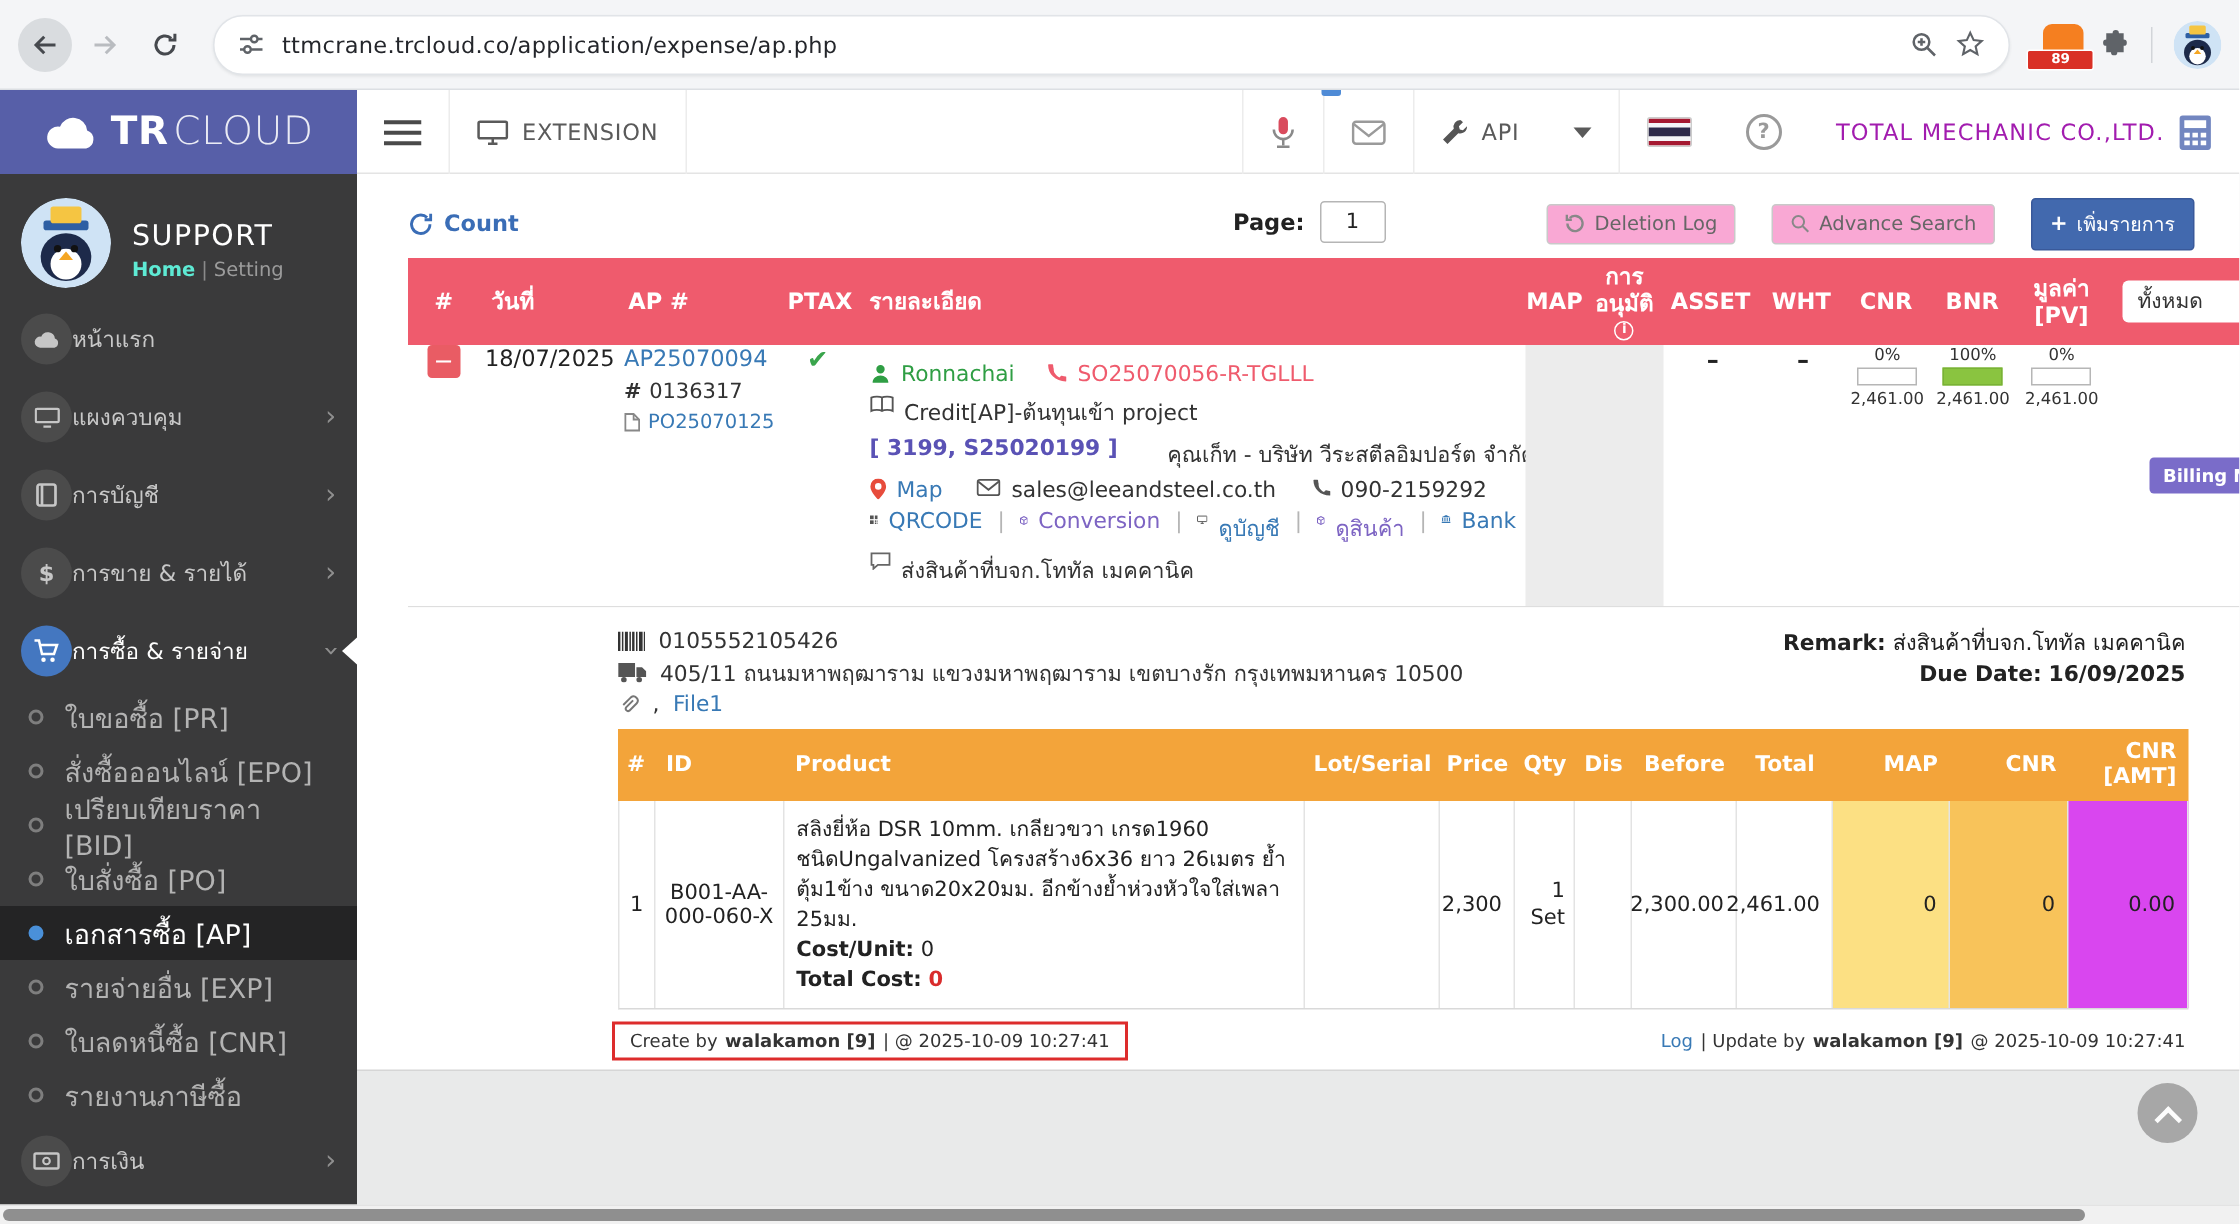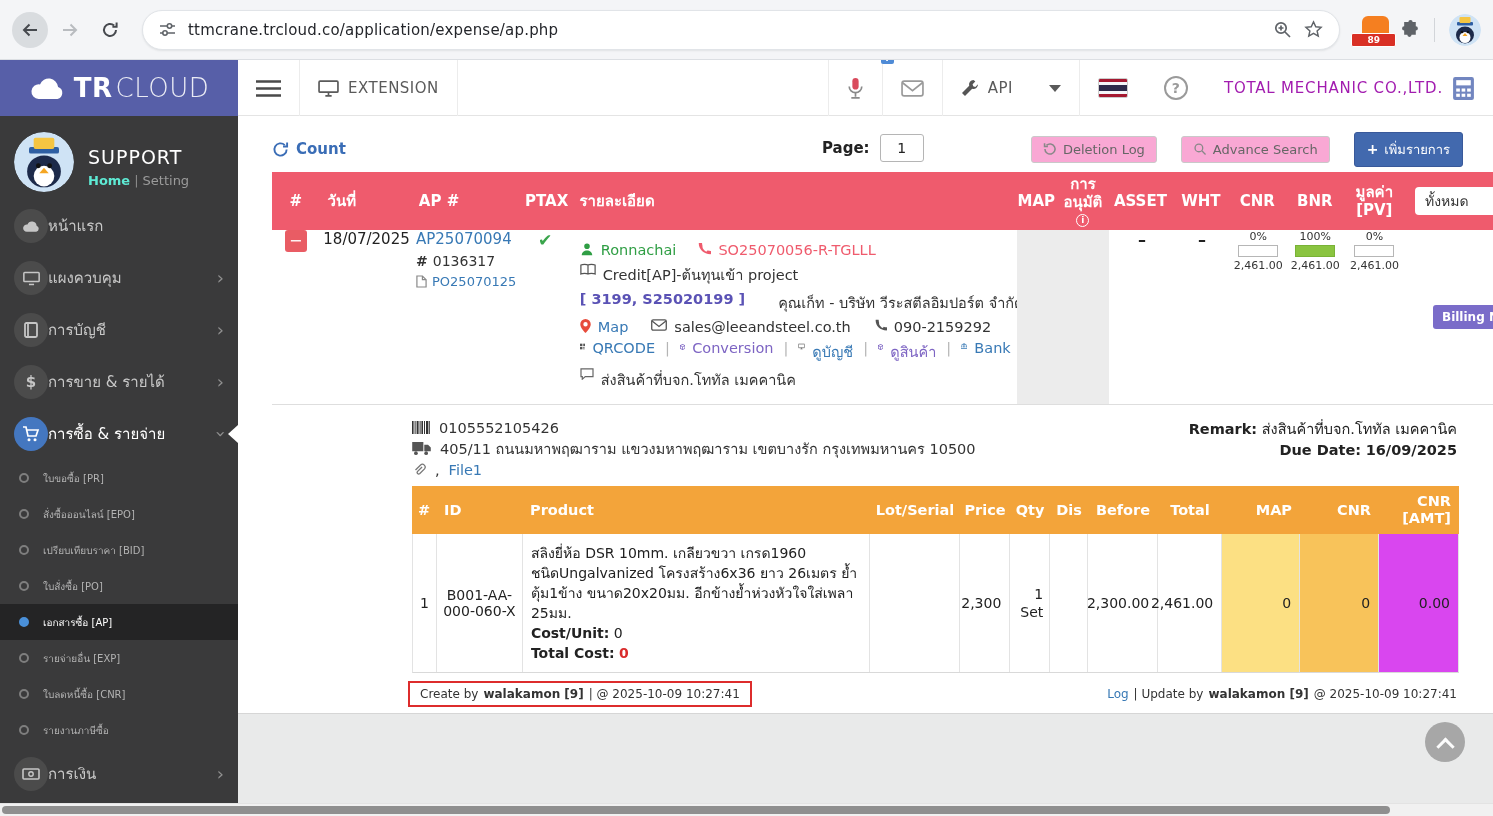--- a/index.html
+++ b/index.html
@@ -47,21 +47,21 @@
   .menu-item { height:52px; display:flex; align-items:center; padding:0 14px; cursor:pointer; position:relative; }
   .micon { width:34px; height:34px; border-radius:50%; background:#4b4b4b; color:#c6c6c6; display:flex; align-items:center; justify-content:center; flex:0 0 auto; font-size:15px; font-weight:bold; }
   .mlabel { flex:1 1 auto; color:#c8c8c8; font-size:15px; }
   .mchev { color:#8f8f8f; font-size:18px; line-height:1; }
   .mchev.down { display:inline-block; transform:rotate(90deg); }
   .menu-item.active .micon { background:#4477c0; color:#fff; }
   .menu-item.active .mlabel { color:#fff; }
   .notch { position:absolute; right:0; top:50%; margin-top:-9px; width:0; height:0; border-right:10px solid #fff; border-top:9px solid transparent; border-bottom:9px solid transparent; }
   .sub-item { height:36px; display:flex; align-items:center; gap:14px; padding:0 14px 0 19px; cursor:pointer; }
   .sbullet { width:10px; height:10px; border-radius:50%; border:2px solid #7e7e7e; flex:0 0 auto; }
-  .slabel { color:#b3b3b3; font-size:10px; }
+  .slabel { color:#b3b3b3; font-size:18px; }
   .sub-item.active { background:#242425; }
   .sub-item.active .sbullet { border-color:#4a90d9; background:#4a90d9; }
   .sub-item.active .slabel { color:#fff; }
 
   
   .content { position:absolute; top:116px; left:238px; right:0; bottom:0; background:#e9eaea; z-index:10; }
   .panel { position:absolute; top:0; left:0; right:0; height:598px; background:#fff; border-bottom:1px solid #d6d6d6; overflow:hidden; }
 
   .toolbar { display:flex; align-items:center; height:54px; padding:12px 30px 0 34px; position:relative; }
   .count { display:flex; align-items:center; gap:7px; color:#3a6db6; font-size:15px; font-weight:600; cursor:pointer; }

